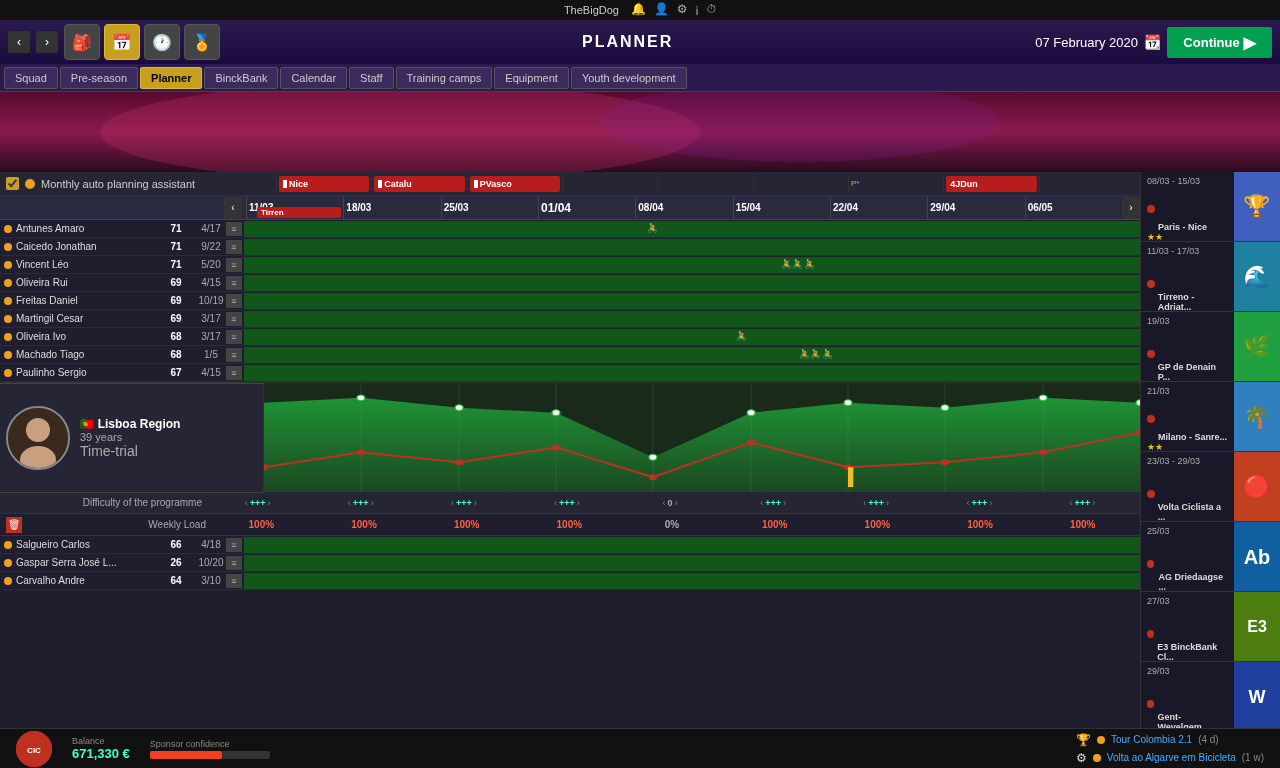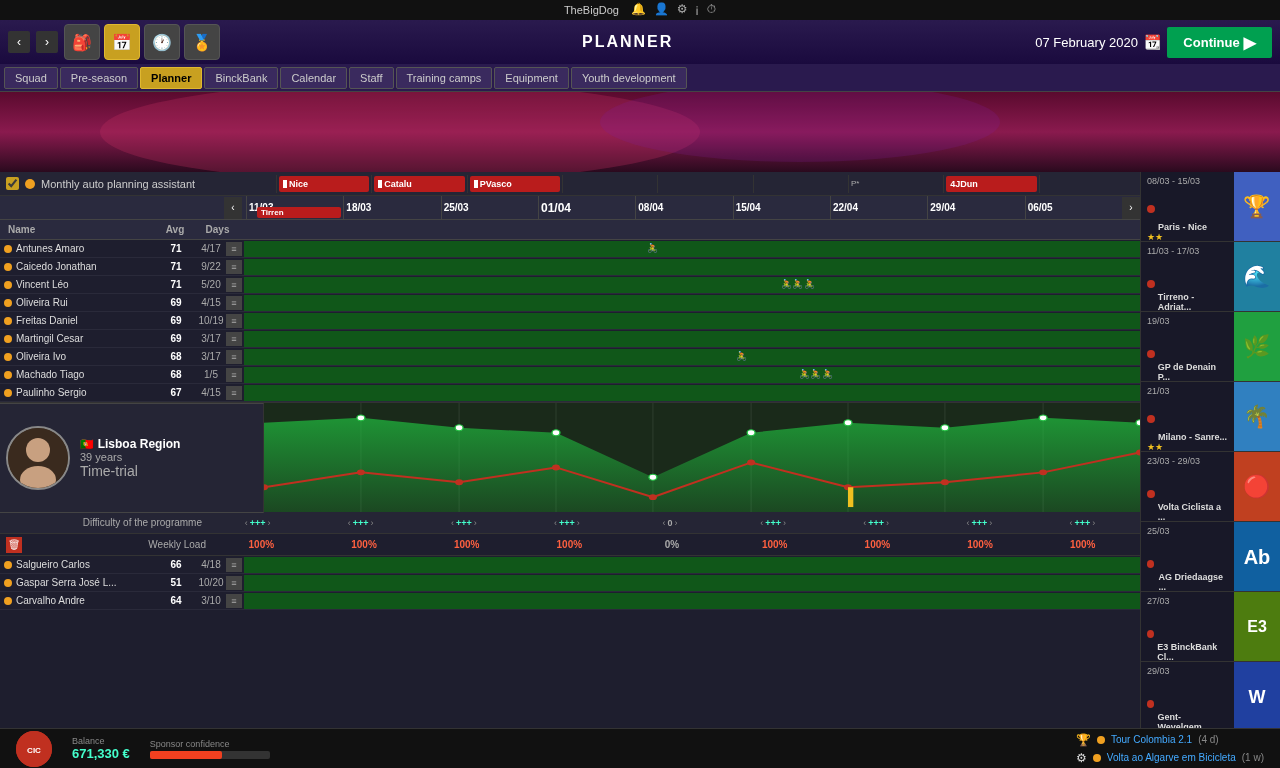--- a/index.html
+++ b/index.html
@@ -414,26 +414,20 @@
             <span style="font-size:10px;color:#fff;font-weight:bold;">29/04</span>
           </div>
           <div style="flex:1; border-left:1px solid #444; padding:0 2px; display:flex; align-items:center;">
             <span style="font-size:10px;color:#fff;font-weight:bold;">06/05</span>
           </div>
         </div>
         <button style="width:18px;height:22px;background:#333;border:none;color:#fff;cursor:pointer;font-size:10px;">›</button>
       </div>
     </div>
 
-    <div class="col-headers">
-      <div class="col-name">Name</div>
-      <div class="col-avg">Avg</div>
-      <div class="col-days">Days</div>
-      <div class="col-grid"></div>
-    </div>
 
     <div>
 
       <div class="player-row">
         <div class="player-dot" style="background:#f0a020;"></div>
         <div class="player-name">Antunes Amaro</div>
         <div class="player-avg">71</div>
         <div class="player-days">4/17</div>
         <button class="player-info-icon">≡</button>
         <div class="player-bar">
@@ -695,21 +689,21 @@
         <div class="player-avg">66</div>
         <div class="player-days">4/18</div>
         <button class="player-info-icon">≡</button>
         <div class="player-bar">
           <div class="player-bar-fill" style="width:100%;background:#20c040;opacity:0.3;"></div>
         </div>
       </div>
       <div class="player-row">
         <div class="player-dot" style="background:#f0a020;"></div>
         <div class="player-name">Gaspar Serra José L...</div>
-        <div class="player-avg">51</div>
+        <div class="player-avg">26</div>
         <div class="player-days">10/20</div>
         <button class="player-info-icon">≡</button>
         <div class="player-bar">
           <div class="player-bar-fill" style="width:100%;background:#20c040;opacity:0.3;"></div>
         </div>
       </div>
       <div class="player-row">
         <div class="player-dot" style="background:#f0a020;"></div>
         <div class="player-name">Carvalho Andre</div>
         <div class="player-avg">64</div>

